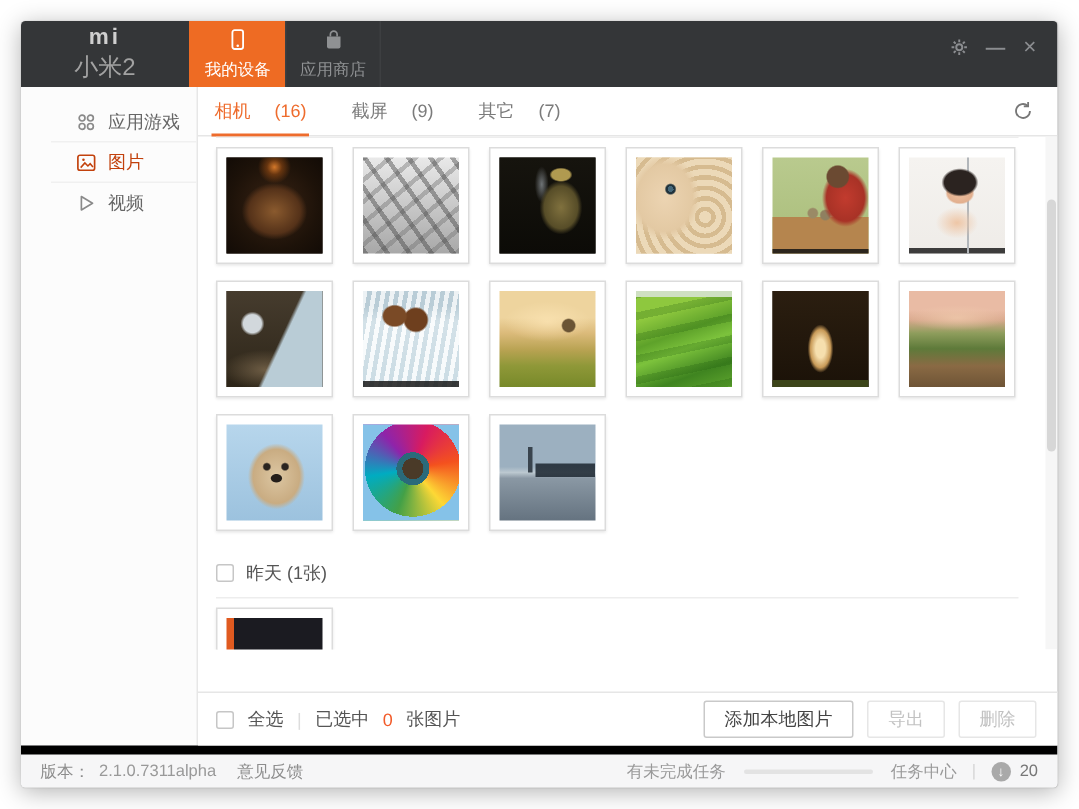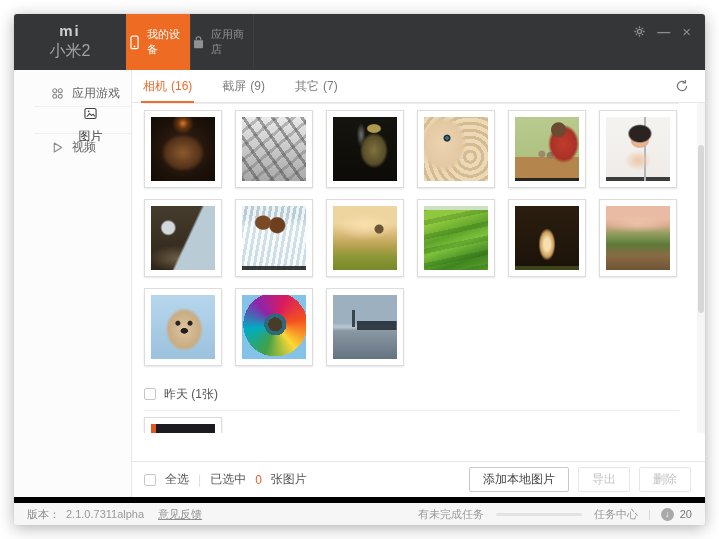--- a/index.html
+++ b/index.html
@@ -1,50 +1,50 @@
 <!DOCTYPE html>
 <html><head>
 <meta charset="utf-8">
 <style>
   * { margin:0; padding:0; box-sizing:border-box; }
   html,body { width:719px; height:539px; background:#fff; font-family:"Liberation Sans","DejaVu Sans",sans-serif; overflow:hidden; }
   .window { position:absolute; left:14px; top:14px; width:691px; height:511px; background:#fff; border-radius:3px;
             box-shadow:0 3px 16px rgba(0,0,0,.30), 0 0 1px rgba(0,0,0,.2); overflow:hidden; display:flex; flex-direction:column; }
 
   
-  .header { height:56px; background:#343638; flex-shrink:0; display:flex; position:relative; }
+  .header { height:44px; background:#343638; flex-shrink:0; display:flex; position:relative; }
   .logo-block { width:112px; display:flex; flex-direction:column; align-items:center; justify-content:center; gap:3px; }
   .logo { color:#cfcfcf; font-size:15px; font-weight:bold; letter-spacing:2px; line-height:1; }
   .device-name { color:#a2a2a2; font-size:16px; }
   .htabs { display:flex; height:100%; }
-  .htab { width:64px; display:flex; flex-direction:row; align-items:center; justify-content:center; gap:5px;
+  .htab { width:64px; display:flex; flex-direction:column; align-items:center; justify-content:center; gap:5px;
           color:#8f9193; font-size:11px; cursor:pointer; border-left:1px solid #3d3f41; }
   .htab:last-child { border-right:1px solid #3d3f41; }
   .htab svg { width:15px; height:15px; display:block; }
   .htab.active { background:#ee6b23; color:#fff; border-color:transparent; }
   .win-controls { position:absolute; right:14px; top:10px; display:flex; align-items:center; gap:12px; color:#8b8d90; }
   .win-btn { cursor:pointer; line-height:1; display:flex; align-items:center; }
   .win-btn svg { width:11px; height:11px; }
   .minimize-glyph { font-size:13px; font-weight:bold; }
   .close-glyph { font-size:15px; }
 
   
   .app-body { flex:1; display:flex; min-height:0; }
   .sidebar { width:118px; background:#fcfcfc; border-right:1px solid #e7e7e7; padding-top:10px; flex-shrink:0;padding-left:20px; }
   .side-item { height:26px; display:flex; align-items:center; gap:8px; padding-left:16px; color:#666; font-size:12px; cursor:pointer; }
   .side-item .sicon { width:14px; height:14px; display:flex; align-items:center; justify-content:center; color:#8a8a8a; }
   .side-item .sicon svg { width:13px; height:13px; }
-  .side-item.active, .side-item.active .sicon { color:#404040;flex-direction:column; }
+  .side-item.active, .side-item.active .sicon { color:#c2410c; }
   .side-sep { border-bottom:1px solid #f0f0f0; margin:0 0 0 0; }
 
   .main { flex:1; display:flex; flex-direction:column; min-width:0; position:relative; }
 
   
   .content-tabs { height:33px; flex-shrink:0; border-bottom:1px solid #e6e6e6; display:flex; align-items:stretch; padding-left:11px; }
-  .ctab { font-size:12px; color:#7b7b7b; display:flex; align-items:center; gap:4px; margin-right:30px; position:relative; cursor:pointer; }
+  .ctab { font-size:12px; color:#7b7b7b; display:flex; align-items:center; gap:16px; margin-right:30px; position:relative; cursor:pointer; }
   .ctab.active { color:#ee6c2d; }
   .ctab.active::after { content:""; position:absolute; left:-2px; right:-2px; bottom:-1px; height:2px; background:#ee6c2d; }
   .refresh-btn { margin-left:auto; margin-right:16px; display:flex; align-items:center; color:#777; cursor:pointer; }
   .refresh-btn svg { width:14px; height:14px; }
 
   
   .scroll-area { flex:1; min-height:0; overflow:hidden; padding-left:12px; position:relative; }
   .group-header { height:32px; display:flex; align-items:center; gap:8px; font-size:12px; color:#555; }
   .group-sep { border-bottom:1px solid #ededed; margin-right:26px; }
   .checkbox { width:12px; height:12px; border:1px solid #c6c6c6; border-radius:2px; background:#fff; flex-shrink:0; cursor:pointer; }
@@ -60,21 +60,21 @@
   .selection-bar { height:36px; flex-shrink:0; border-top:1px solid #e6e6e6; display:flex; align-items:center; padding:0 14px 0 12px; gap:9px; background:#fff; font-size:12px; color:#555;margin-top:28px; }
   .vsep { color:#ddd; font-size:12px; }
   .orange { color:#f25b2a; }
   .bar-spacer { flex:1; }
   .btn { height:25px; padding:0 13px; font-size:12px; background:#fff; border:1px solid #c9c9c9; border-radius:2px; color:#444; cursor:pointer; font-family:inherit; }
   .btn.disabled { border-color:#e6e6e6; color:#c2c2c2; cursor:default; }
 
   
   .status-bar { height:28px; flex-shrink:0; background:#f6f6f7; border-top:6px solid #000000; display:flex; align-items:center; padding:0 13px; font-size:11px; color:#999; gap:6px; }
   .version-label { color:#8d8d8d; }
-  .feedback-link { color:#8d8d8d; text-decoration:underline; cursor:pointer; margin-left:8px; }
+  .feedback-link { color:#8d8d8d; cursor:pointer; margin-left:8px; }
   .status-spacer { flex:1; }
   .task-progress { width:86px; height:3px; background:#e3e3e3; border-radius:2px; overflow:hidden; margin:0 6px; }
   .task-progress-fill { height:100%; width:100%; background:#c4c4c4; }
   .status-sep { color:#d5d5d5; margin:0 4px; }
   .dl-circle { width:13px; height:13px; border-radius:50%; background:#a9a9a9; color:#fff; font-size:9px; display:flex; align-items:center; justify-content:center; line-height:1; cursor:pointer; }
   .dl-count { color:#777; }
 
   
   .p1 { background:
         radial-gradient(circle at 50% 10%, #d4782a 0, rgba(160,80,20,.55) 5px, transparent 11px),

